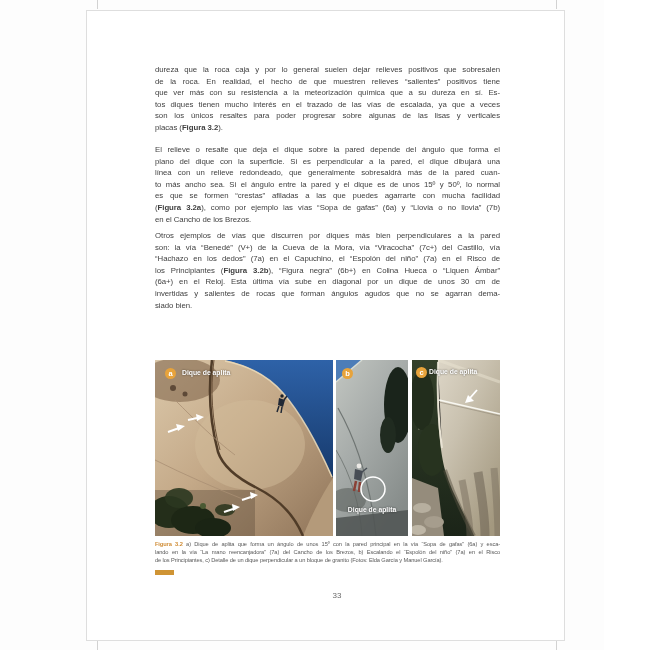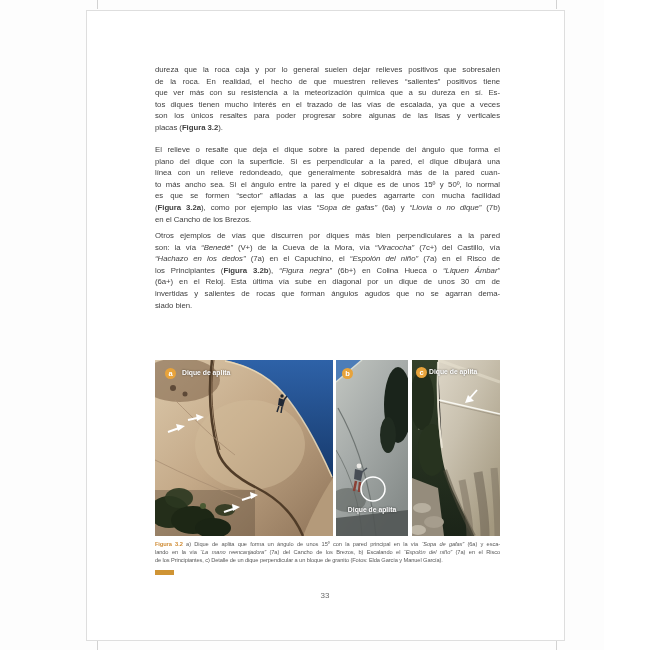--- a/index.html
+++ b/index.html
@@ -9,32 +9,32 @@
         border:1px solid #dedede;}
   .tick{position:absolute;width:1px;height:9px;background:#d2d2d2;}
   .para{position:absolute;left:155px;width:345px;color:#3f3f3f;font-size:7.8px;
         letter-spacing:-0.05px;}
   .tline{height:11.6px;line-height:11.6px;text-align:justify;text-align-last:justify;
          overflow:hidden;white-space:nowrap;}
   .tline.lastline{text-align-last:left;}
   .caption .tline{height:8.2px;line-height:8.2px;}
   .caption{position:absolute;left:155px;top:540px;width:345px;color:#5a5a5a;
            font-size:5.7px;letter-spacing:-0.1px;}
-  .b{font-weight:bold;} .i{font-style:italic;} .o{color:#cf8b33;}
+  .b{font-weight:bold;} .i{} .o{color:#cf8b33;}
   .figure{position:absolute;left:155px;top:360px;width:345px;height:176px;}
   .panel{position:absolute;top:0;height:176px;overflow:hidden;}
   .panel svg{position:absolute;left:0;top:0;width:100%;height:100%;}
   .badge{position:absolute;width:11px;height:11px;border-radius:50%;background:#e7a33b;
          color:#fff;font-size:7.5px;font-weight:bold;display:flex;align-items:center;
          justify-content:center;line-height:1;}
   .photo-label{position:absolute;color:#fff;font-size:6.8px;font-weight:bold;
                white-space:nowrap;text-shadow:0 0 2px rgba(0,0,0,.65);}
   .figure-bar{position:absolute;left:155px;top:570px;width:19px;height:5px;background:#cf9434;}
   .page-number{position:absolute;left:86px;top:591px;width:478px;text-align:center;
-               color:#6a6a6a;font-size:8px;}
+               color:#6a6a6a;font-size:8px;padding-left:12px;}
 </style>
 </head>
 <body>
 
 <div class="stage">
 
   <div class="page"></div>
   <div class="tick" style="left:97px;top:0;"></div>
   <div class="tick" style="left:556px;top:0;"></div>
   <div class="tick" style="left:97px;top:641px;"></div>
@@ -46,22 +46,22 @@
       <div class="tline"><span>que ver más con su resistencia a la meteorización química que a su dureza en sí. Es-</span></div>
       <div class="tline"><span>tos diques tienen mucho interés en el trazado de las vías de escalada, ya que a veces</span></div>
       <div class="tline"><span>son los únicos resaltes para poder progresar sobre algunas de las lisas y verticales</span></div>
       <div class="tline lastline"><span>placas (</span><span class="b">Figura 3.2</span><span>).</span></div>
     </div>
   <div class="para" style="top:144px;">
       <div class="tline"><span>El relieve o resalte que deja el dique sobre la pared depende del ángulo que forma el</span></div>
       <div class="tline"><span>plano del dique con la superficie. Si es perpendicular a la pared, el dique dibujará una</span></div>
       <div class="tline"><span>línea con un relieve redondeado, que generalmente sobresaldrá más de la pared cuan-</span></div>
       <div class="tline"><span>to más ancho sea. Si el ángulo entre la pared y el dique es de unos 15º y 50º, lo normal</span></div>
-      <div class="tline"><span>es que se formen “sector” afiladas a las que puedes agarrarte con mucha facilidad</span></div>
-      <div class="tline"><span>(</span><span class="b">Figura 3.2a</span><span>), como por ejemplo las vías </span><span class="i">“Sopa de gafas”</span><span> (6a) y </span><span class="i">“Llovia o no dique”</span><span> (7b)</span></div>
+      <div class="tline"><span>es que se formen “crestas” afiladas a las que puedes agarrarte con mucha facilidad</span></div>
+      <div class="tline"><span>(</span><span class="b">Figura 3.2a</span><span>), como por ejemplo las vías </span><span class="i">“Sopa de gafas”</span><span> (6a) y </span><span class="i">“Llovia o no llovia”</span><span> (7b)</span></div>
       <div class="tline lastline"><span>en el Cancho de los Brezos.</span></div>
     </div>
   <div class="para" style="top:230px;">
       <div class="tline"><span>Otros ejemplos de vías que discurren por diques más bien perpendiculares a la pared</span></div>
       <div class="tline"><span>son: la vía </span><span class="i">“Benedé”</span><span> (V+) de la Cueva de la Mora, vía </span><span class="i">“Viracocha”</span><span> (7c+) del Castillo, vía</span></div>
       <div class="tline"><span class="i">“Hachazo en los dedos”</span><span> (7a) en el Capuchino, el </span><span class="i">“Espolón del niño”</span><span> (7a) en el Risco de</span></div>
       <div class="tline"><span>los Principiantes (</span><span class="b">Figura 3.2b</span><span>), </span><span class="i">“Figura negra”</span><span> (6b+) en Colina Hueca o </span><span class="i">“Liquen Ámbar”</span></div>
       <div class="tline"><span>(6a+) en el Reloj. Esta última vía sube en diagonal por un dique de unos 30 cm de</span></div>
       <div class="tline"><span>invertidas y salientes de rocas que forman ángulos agudos que no se agarran dema-</span></div>
       <div class="tline lastline"><span>siado bien.</span></div>

